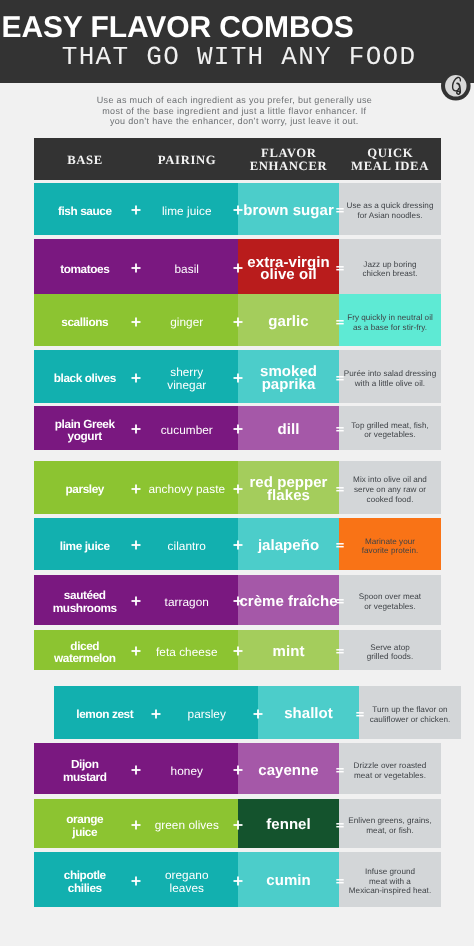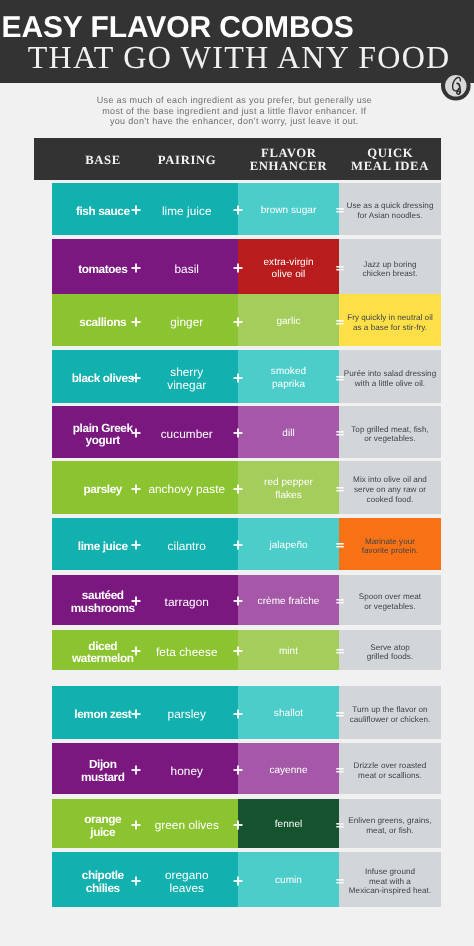--- a/index.html
+++ b/index.html
@@ -8,21 +8,21 @@
        font-family:"Liberation Sans",sans-serif;overflow:hidden;
        -webkit-font-smoothing:antialiased;text-rendering:geometricPrecision;}
   .page{position:relative;width:474px;height:946px;background:#f1f1f1;overflow:hidden;}
 
   
   .topbar{position:absolute;left:0;top:0;width:474px;height:83px;background:#333333;}
   .title1{position:absolute;left:1px;top:12.6px;width:474px;text-align:left;color:#ffffff;
     font-weight:bold;font-size:30px;line-height:30px;letter-spacing:-0.1px;text-indent:0.47px;
     white-space:nowrap;}
   .title2{position:absolute;left:1.5px;top:43.6px;width:474px;text-align:center;color:#f0f0f0;
-    font-family:Liberation Serif, serif;font-weight:normal;font-size:32px;line-height:26px;
+    font-family:Liberation Mono, monospace;font-weight:normal;font-size:26px;line-height:26px;
     letter-spacing:1.28px;text-indent:1.26px;white-space:nowrap;}
 
   
   .logo{position:absolute;left:441.2px;top:71.1px;width:29.6px;height:29.6px;}
 
   
   .intro{position:absolute;left:54.3px;top:95px;width:360px;text-align:center;color:#6d7073;
     font-size:9px;line-height:10.6px;letter-spacing:0.33px;text-indent:0.33px;}
 
   
@@ -31,28 +31,28 @@
   .hcell{position:absolute;top:0;height:41.5px;display:flex;align-items:center;
     justify-content:center;text-align:center;color:#f3f3f3;
     font-family:"Liberation Serif",serif;font-weight:bold;font-size:12.7px;
     letter-spacing:0.62px;text-indent:0.62px;line-height:12.45px;padding-top:2.0px;box-sizing:border-box;}
 
   #rows{position:relative;margin-top:3.5px;}
   .row{position:absolute;left:0;width:407px;}
   .cell{position:absolute;top:0;height:100%;display:flex;align-items:center;
     justify-content:center;text-align:center;box-sizing:border-box;padding-top:4.6px;}
   
-  .c1{left:18px;    width:101.5px;}
+  .c1{left:0px;    width:101.5px;}
   .c2{left:101.5px;width:102.5px;}
   .c3{left:204px;  width:101px;}
   .c4{left:305px;  width:102px;}
 
   .c1 .txt{font-weight:bold;font-size:11.8px;line-height:12.8px;color:#ffffff;letter-spacing:-0.4px;}
   .c2 .txt{font-weight:normal;font-size:11.8px;line-height:12.6px;color:#ffffff;letter-spacing:0.05px;}
-  .c3 .txt{font-weight:normal;font-size:10px;line-height:12.6px;color:#ffffff;letter-spacing:0.05px;}
+  .c3 .txt{font-weight:bold;font-size:15px;line-height:12.6px;color:#ffffff;letter-spacing:0.05px;}
   .c4 .txt{font-weight:normal;font-size:8.15px;line-height:9.65px;color:#3f4347;letter-spacing:0.03px;}
 
   .op{position:absolute;top:0;height:100%;width:18px;display:flex;align-items:center;
       justify-content:center;line-height:1;pointer-events:none;padding-top:2.5px;box-sizing:border-box;}
   .p1{left:93px;}
   .p2{left:195.3px;}
   .eqw{left:296.6px;}
 </style>
 </head>
 <body>
@@ -163,21 +163,21 @@
         <div class="row" style="top: 111.3px; height: 52px;">
           <div class="cell c1" style="background:#8cc431">
             <span class="txt"><span>scallions</span></span>
           </div>
           <div class="cell c2" style="background:#8cc431">
             <span class="txt"><span>ginger</span></span>
           </div>
           <div class="cell c3" style="background:#a4cd5c">
             <span class="txt"><span>garlic</span></span>
           </div>
-          <div class="cell c4" style="background:#fde047">
+          <div class="cell c4" style="background:#5eead4">
             <span class="txt"><span>Fry quickly in neutral oil</span><br><span>as a base for stir-fry.</span></span>
           </div>
           <div class="op p1">
             <svg width="12" height="12" viewBox="0 0 12 12">
               <rect x="5.1" y="1.5" width="1.8" height="9" fill="#ffffff"></rect>
               <rect x="1.5" y="5.1" width="9" height="1.8" fill="#ffffff"></rect>
             </svg>
           </div>
           <div class="op p2">
             <svg width="12" height="12" viewBox="0 0 12 12">
@@ -217,21 +217,21 @@
               <rect x="1.5" y="5.1" width="9" height="1.8" fill="#ffffff"></rect>
             </svg>
           </div>
           <div class="op eqw">
             <svg width="12" height="12" viewBox="0 0 12 12">
               <rect x="2.3" y="4.05" width="7.4" height="1.5" fill="#ffffff"></rect>
               <rect x="2.3" y="6.95" width="7.4" height="1.5" fill="#ffffff"></rect>
             </svg>
           </div>
         </div>
-        <div class="row" style="top: 223px; height: 52px;">
+        <div class="row" style="top: 223px; height: 44px;">
           <div class="cell c1" style="background:#7a1880">
             <span class="txt"><span>plain Greek</span><br><span>yogurt</span></span>
           </div>
           <div class="cell c2" style="background:#7a1880">
             <span class="txt"><span>cucumber</span></span>
           </div>
           <div class="cell c3" style="background:#a558a8">
             <span class="txt"><span>dill</span></span>
           </div>
           <div class="cell c4" style="background:#d3d6d8">
@@ -377,21 +377,21 @@
               <rect x="1.5" y="5.1" width="9" height="1.8" fill="#ffffff"></rect>
             </svg>
           </div>
           <div class="op eqw">
             <svg width="12" height="12" viewBox="0 0 12 12">
               <rect x="2.3" y="4.05" width="7.4" height="1.5" fill="#ffffff"></rect>
               <rect x="2.3" y="6.95" width="7.4" height="1.5" fill="#ffffff"></rect>
             </svg>
           </div>
         </div>
-        <div class="row" style="top: 503.3px; height: 52.3px;">
+        <div class="row" style="top: 503.3px; height: 52.3px; margin-left: 20px;">
           <div class="cell c1" style="background:#12b0af">
             <span class="txt"><span>lemon zest</span></span>
           </div>
           <div class="cell c2" style="background:#12b0af">
             <span class="txt"><span>parsley</span></span>
           </div>
           <div class="cell c3" style="background:#4ccdca">
             <span class="txt"><span>shallot</span></span>
           </div>
           <div class="cell c4" style="background:#d3d6d8">
@@ -420,21 +420,21 @@
           <div class="cell c1" style="background:#7a1880">
             <span class="txt"><span>Dijon</span><br><span>mustard</span></span>
           </div>
           <div class="cell c2" style="background:#7a1880">
             <span class="txt"><span>honey</span></span>
           </div>
           <div class="cell c3" style="background:#a558a8">
             <span class="txt"><span>cayenne</span></span>
           </div>
           <div class="cell c4" style="background:#d3d6d8">
-            <span class="txt"><span>Drizzle over roasted</span><br><span>meat or scallions.</span></span>
+            <span class="txt"><span>Drizzle over roasted</span><br><span>meat or vegetables.</span></span>
           </div>
           <div class="op p1">
             <svg width="12" height="12" viewBox="0 0 12 12">
               <rect x="5.1" y="1.5" width="1.8" height="9" fill="#ffffff"></rect>
               <rect x="1.5" y="5.1" width="9" height="1.8" fill="#ffffff"></rect>
             </svg>
           </div>
           <div class="op p2">
             <svg width="12" height="12" viewBox="0 0 12 12">
               <rect x="5.1" y="1.5" width="1.8" height="9" fill="#ffffff"></rect>

